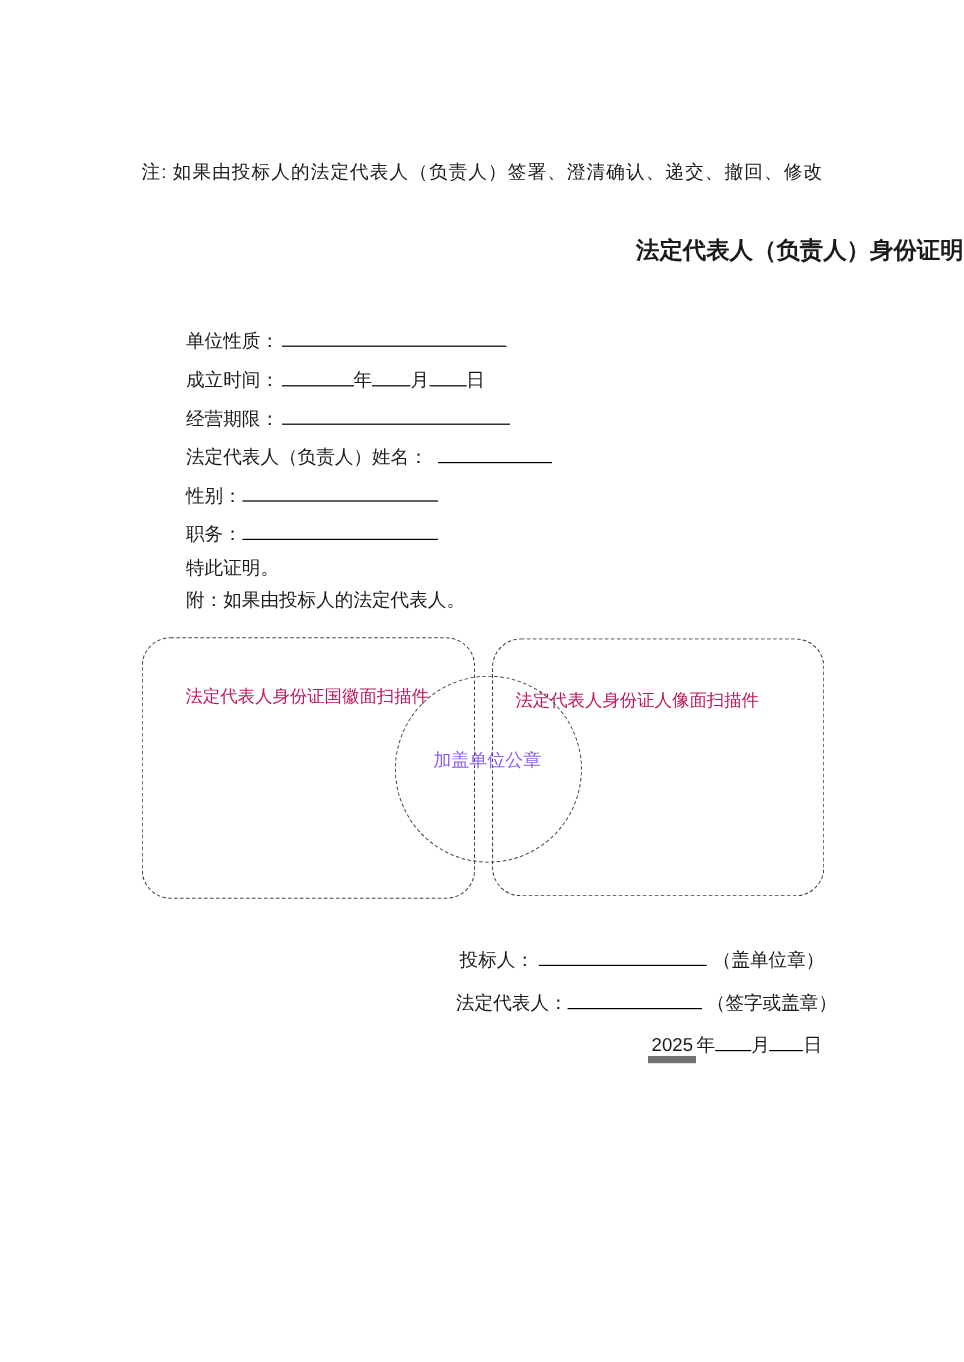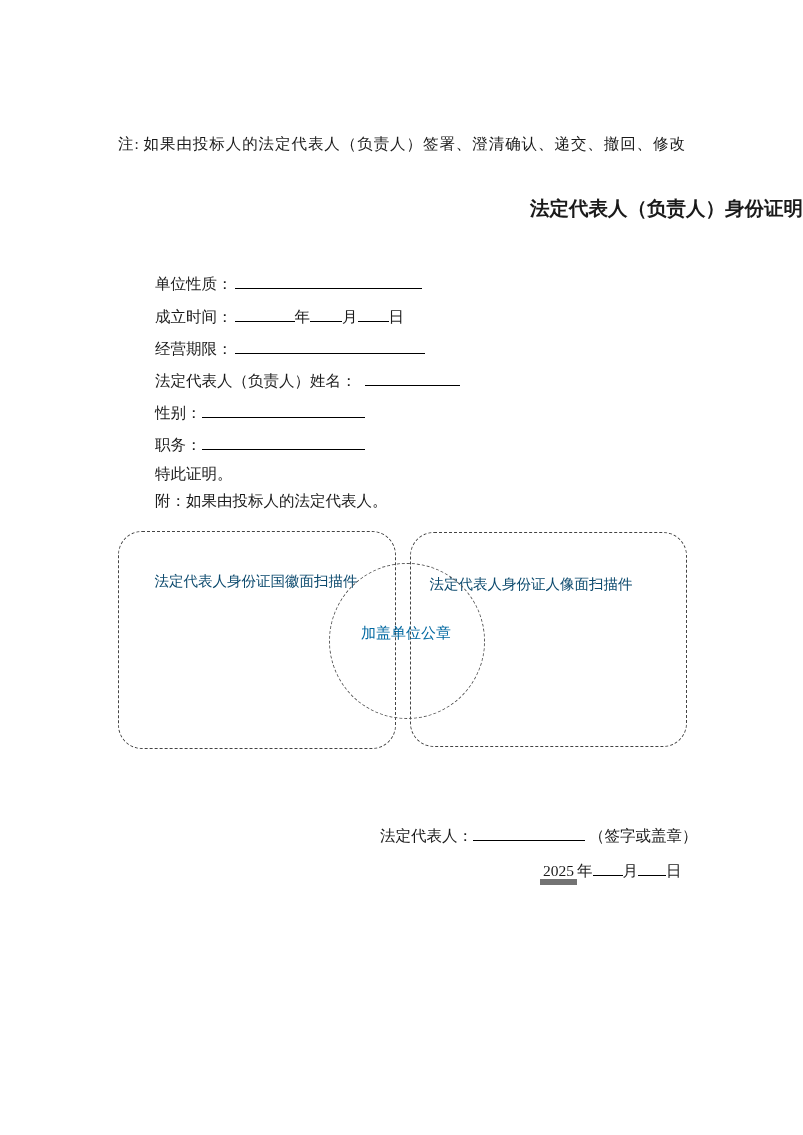--- a/index.html
+++ b/index.html
@@ -1,21 +1,21 @@
 <!DOCTYPE html>
 <html><head>
 <meta charset="utf-8">
 <style>
   html, body { margin: 0; padding: 0; background: #ffffff; }
   .page {
     position: relative;
     width: 803px;
     height: 1135px;
     background: #ffffff;
-    font-family: Liberation Serif, serif;
+    font-family: Liberation Sans, sans-serif;
     color: #1a1a1a;
     overflow: hidden;
   }
   
   .note {
     position: absolute;
     left: 118px;
     top: 127px;
     width: 567px;
     font-size: 15.5px;
@@ -61,40 +61,40 @@
     position: absolute;
     border: 1px dashed #444444;
     border-radius: 24px;
     background: transparent;
   }
   .scan-box-label {
     position: absolute;
     text-align: center;
     font-size: 14.5px;
     line-height: 18px;
-    color: #0c4a6e;
+    color: #be185d;
   }
   .seal-circle {
     position: absolute;
     left: 329px;
     top: 563px;
     width: 154px;
     height: 154px;
     border: 1px dashed #555555;
     border-radius: 50%;
     background: transparent;
   }
   .seal-label {
     position: absolute;
     left: 329px;
     top: 624px;
     width: 154px;
     text-align: center;
     font-size: 15px;
-    color: #0369a1;
+    color: #8b5cf6;
   }
   
   .sig-row {
     position: absolute;
     font-size: 15.5px;
     line-height: 20px;
     white-space: nowrap;
   }
   .underlined-text {
     border-bottom: 6px solid #737373;
@@ -147,20 +147,23 @@
 
   <div class="scan-box" style="left:118px;top:531px;width:276px;height:216px"></div>
   <div class="scan-box" style="left:410px;top:532px;width:275px;height:213px"></div>
 
   <div class="scan-box-label" style="left:118px;top:572px;width:276px">法定代表人身份证国徽面扫描件</div>
   <div class="scan-box-label" style="left:410px;top:575px;width:242px">法定代表人身份证人像面扫描件</div>
 
   <div class="seal-circle"></div>
   <div class="seal-label">加盖单位公章</div>
 
+  <div class="sig-row" style="left:383px;top:789px">
+    <span>投标人：</span><span class="blank" style="width:140px;margin-left:4px"></span><span style="margin-left:5px">（盖单位章）</span>
+  </div>
 
   <div class="sig-row" style="left:380px;top:825px">
     <span>法定代表人：</span><span class="blank" style="width:112px"></span><span style="margin-left:4px">（签字或盖章）</span>
   </div>
 
   <div class="sig-row" style="left:540px;top:860px">
     <span class="underlined-text">2025</span><span>年</span><span class="blank" style="width:30px"></span><span>月</span><span class="blank" style="width:28px"></span><span>日</span>
   </div>
 
 </div>

